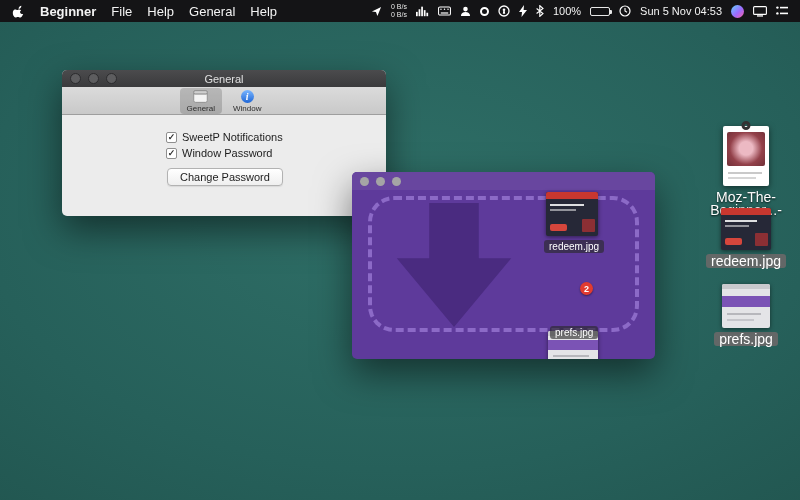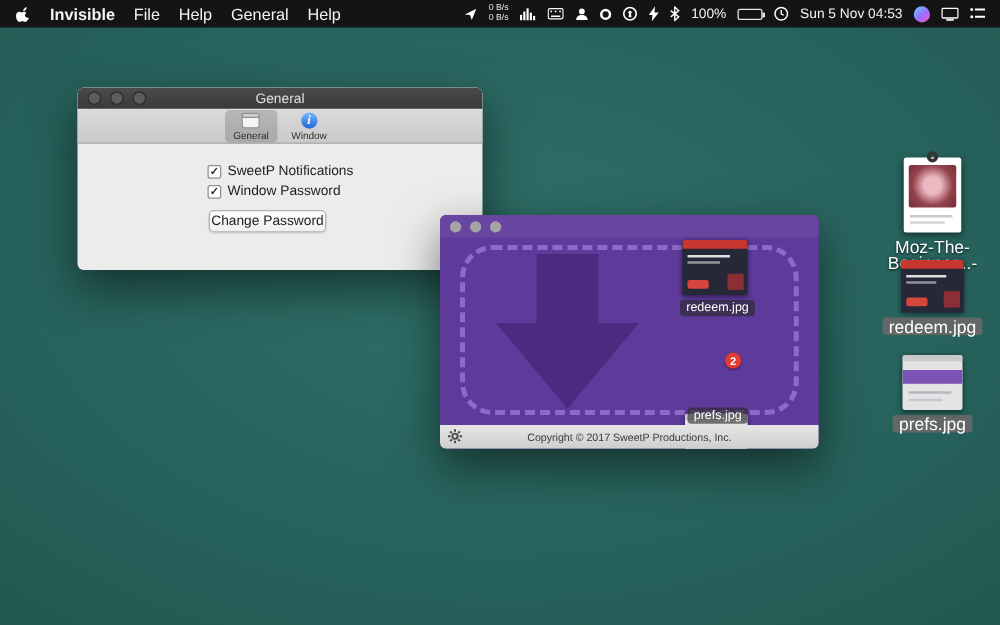--- a/index.html
+++ b/index.html
@@ -38,21 +38,21 @@
   .tool{display:flex;flex-direction:column;align-items:center;border-radius:4px;padding:2px 7px 1px;
         font-size:8px;color:#2d2d2d;line-height:9px;gap:1px}
   .tool.selected{background:rgba(0,0,0,.16)}
   .about-ic{width:13px;height:13px;border-radius:50%;background:linear-gradient(#7ab6ff,#1e66d6);color:#fff;
             font-family:"Liberation Serif",serif;font-style:italic;font-weight:bold;font-size:10px;
             display:flex;align-items:center;justify-content:center}
   .prefs-content{padding:16px 0 0 104px;font-size:11px;color:#1d1d1d}
   .opt{display:flex;align-items:center;gap:5px;margin-bottom:4px}
   .cb{width:11px;height:11px;border:1px solid #8f8f8f;border-radius:2px;background:#fff;color:#2e2e2e;
       font-size:9px;line-height:9px;display:flex;align-items:center;justify-content:center;font-weight:bold}
-  .btn{margin-top:5px;margin-left:1px;font-size:11px;padding:2px 1px;background:linear-gradient(#ffffff,#efefef);
+  .btn{margin-top:5px;margin-left:1px;font-size:11px;padding:2px 12px;background:linear-gradient(#ffffff,#efefef);
        border:1px solid #b2b2b2;border-radius:4px;color:#1d1d1d;display:inline-block;box-shadow:0 1px 1px rgba(0,0,0,.08)}
 
   
   .drop{left:352px;top:172px;width:303px;height:187px;background:#5e3a9b}
   .drop-titlebar{height:18px;background:#68469f;position:relative}
   .drop .lights{top:5px}
   .drop .dot{width:9px;height:9px;background:#a5a5a5}
   .drop-body{position:absolute;top:18px;left:0;right:0;bottom:19px}
   .dashzone{position:absolute;left:16px;right:16px;top:6px;bottom:8px;border:4px dashed #8c6ac7;border-radius:26px}
   .big-arrow{position:absolute;left:44px;top:13px}
@@ -93,21 +93,21 @@
 </style>
 </head>
 <body>
 
 <div class="menubar">
   <span class="apple mb-ic">
     <svg width="13" height="15" viewBox="0 0 16 16">
         <path d="M11.5 1c.1 1-.4 2-1 2.6-.6.7-1.5 1.2-2.4 1.1-.1-.9.4-1.9 1-2.5C9.7 1.5 10.7 1 11.5 1zM13.8 11.2c-.4.9-.6 1.3-1.1 2-.7 1-1.6 2.3-2.8 2.3-1 0-1.3-.7-2.7-.7-1.4 0-1.7.7-2.7.7-1.2 0-2-1.2-2.7-2.2C.9 11.1.7 8.4 1.6 7c.6-1 1.6-1.6 2.5-1.6 1 0 1.6.7 2.4.7.8 0 1.3-.7 2.4-.7.8 0 1.7.5 2.3 1.2-2 1.1-1.7 4 .6 4.6z" fill="#fff"></path>
       </svg>
   </span>
-  <span class="app-name">Invisible</span>
+  <span class="app-name">Beginner</span>
   <span class="menu-item">File</span>
   <span class="menu-item">Help</span>
   <span class="menu-item">General</span>
   <span class="menu-item">Help</span>
 
   <div class="mb-right">
     <span class="mb-ic">
       <svg width="11" height="11" viewBox="0 0 12 12">
           <path d="M1 6 L11 1 L7 11 L5.4 6.6 Z" fill="#fff"></path>
         </svg>
@@ -247,38 +247,20 @@
     <span class="file-label" style="left:192px;top:50px">redeem.jpg</span>
 
     <div class="thumb prefs-art" style="left:196px;top:97px;width:50px;height:36px">
       <div class="pa-tbar"></div>
       <div class="pa-band"></div>
       <div class="pa-l1"></div>
 
     </div>
     <span class="badge" style="left:228px;top:92px">2</span>
     <span class="file-label" style="left:198px;top:136px">prefs.jpg</span>
-  </div>
-  <div class="drop-footer">
-    <span class="gear">
-      <svg width="12" height="12" viewBox="0 0 12 12">
-          <circle cx="6" cy="6" r="2.1" fill="none" stroke="#4a4a4a" stroke-width="1.5"></circle>
-          <g stroke="#4a4a4a" stroke-width="1.6">
-            <line x1="6" y1="0.4" x2="6" y2="2.4"></line>
-            <line x1="6" y1="9.6" x2="6" y2="11.6"></line>
-            <line x1="0.4" y1="6" x2="2.4" y2="6"></line>
-            <line x1="9.6" y1="6" x2="11.6" y2="6"></line>
-            <line x1="2.1" y1="2.1" x2="3.5" y2="3.5"></line>
-            <line x1="8.5" y1="8.5" x2="9.9" y2="9.9"></line>
-            <line x1="2.1" y1="9.9" x2="3.5" y2="8.5"></line>
-            <line x1="8.5" y1="3.5" x2="9.9" y2="2.1"></line>
-          </g>
-        </svg>
-    </span>
-    <span>Copyright © 2017 SweetP Productions, Inc.</span>
   </div>
 </div>
 
 <div class="desk-icon" style="left:704px;top:126px">
   <div class="moz-page">
     <div class="moz-ring"></div>
     <div class="moz-photo"></div>
     <div class="moz-l1"></div>
     <div class="moz-l2"></div>
   </div>

